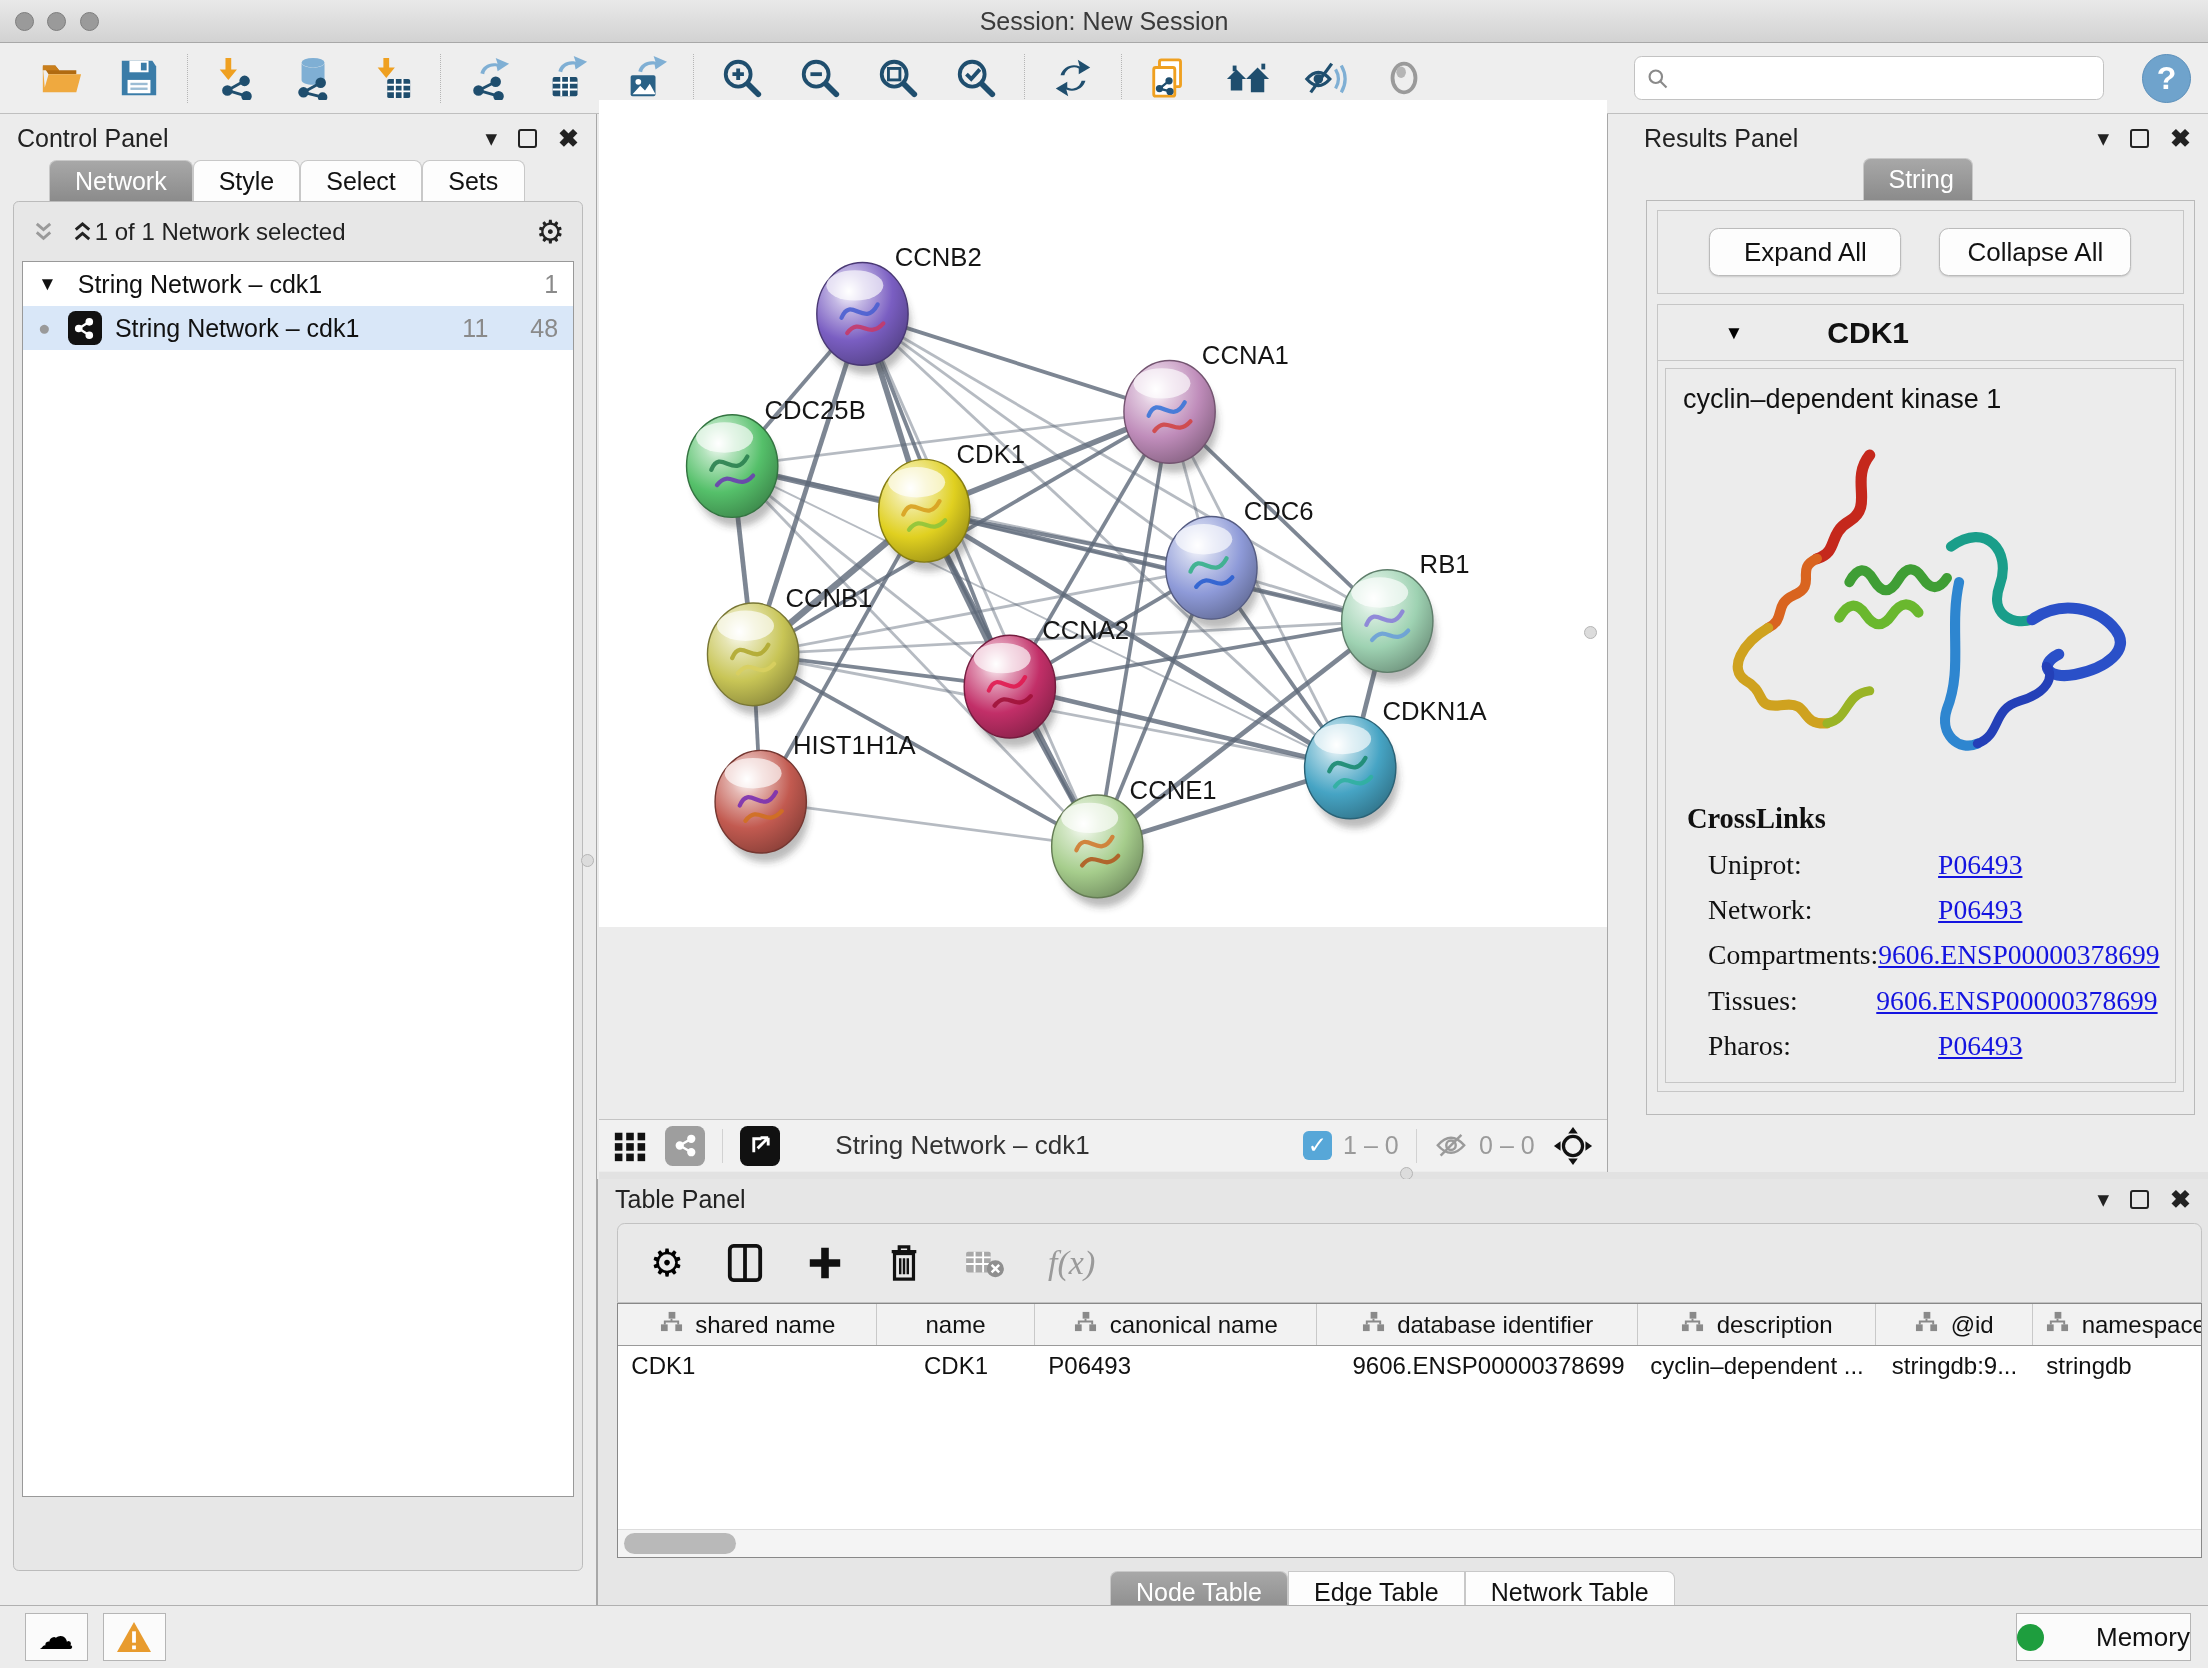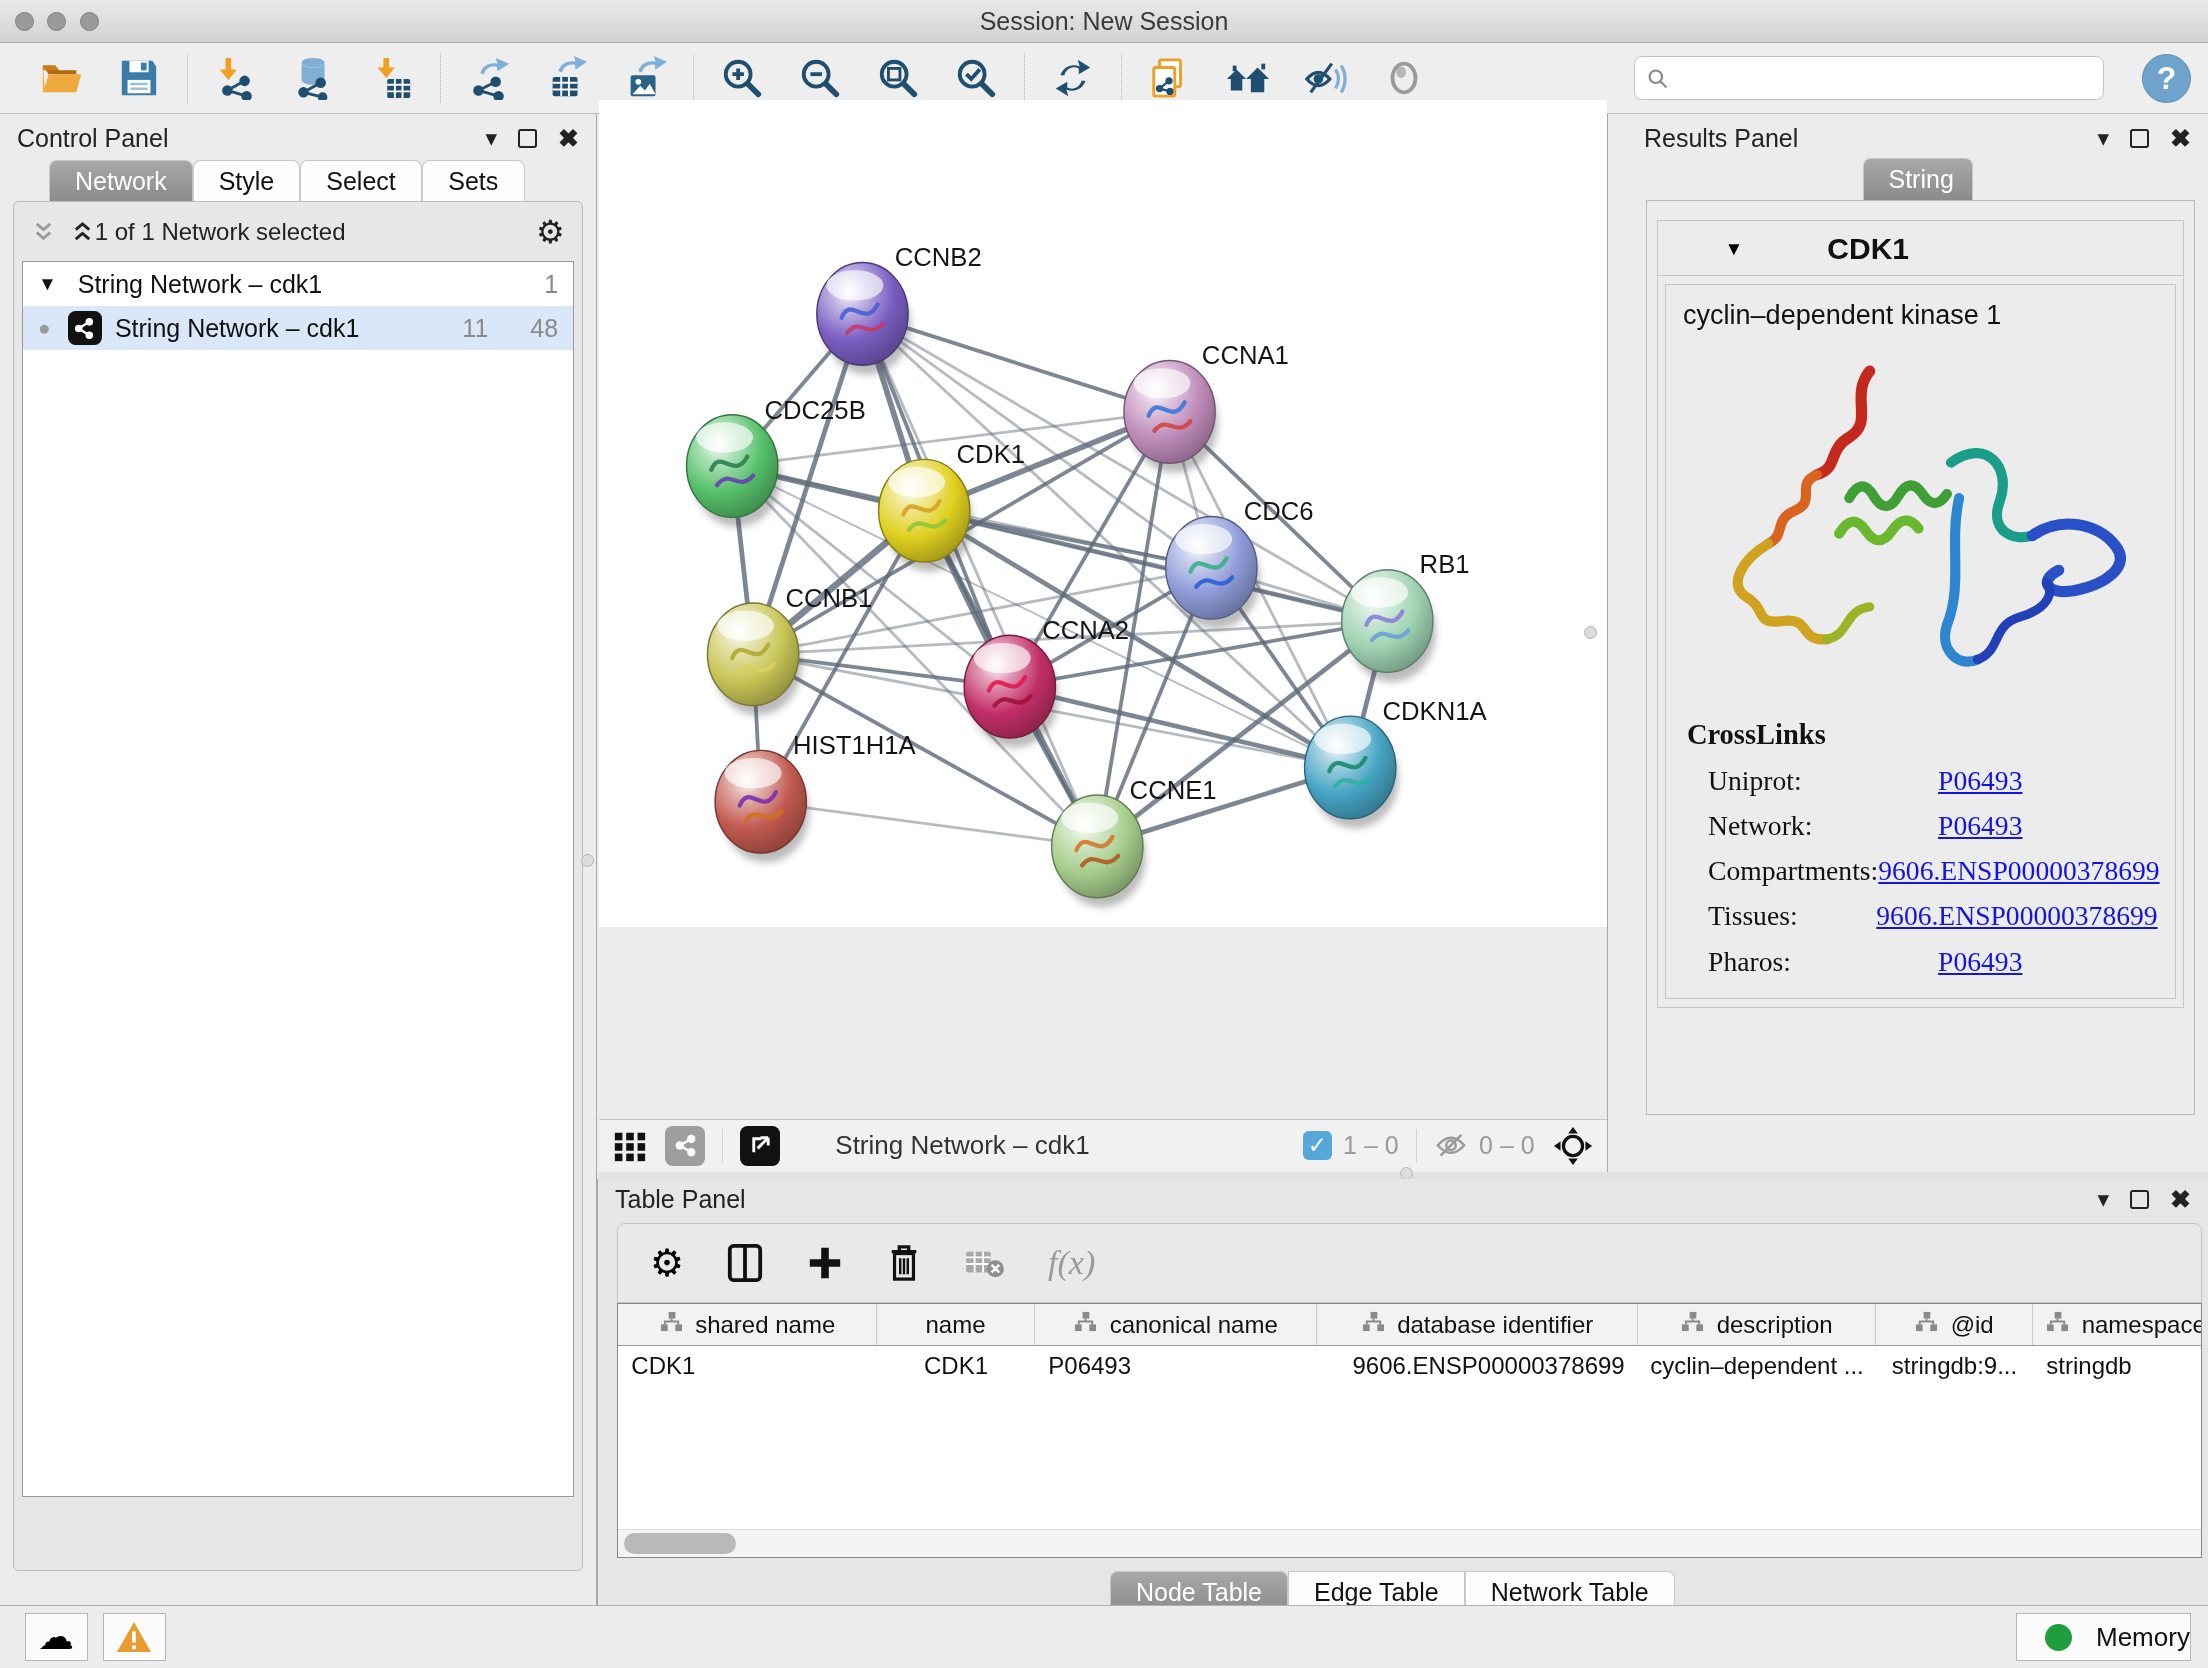--- a/index.html
+++ b/index.html
@@ -104,21 +104,21 @@
     border-top:1px solid #ddd;}
   .hthumb{position:absolute;left:5.7px;top:3.8px;width:112px;height:21px;background:#b9b9b9;
     border-radius:10.5px;}
   .tp-tabs{margin:13.3px 0 0 512px;display:flex;}
   
   .statusbar{position:absolute;left:0;bottom:0;width:100%;height:63px;background:#ececec;
     border-top:1.9px solid #b0b0b0;display:flex;align-items:center;padding:0 9.5px;}
   .sb-btn{width:63px;height:48px;background:#fbfbfb;border:1.9px solid #b5b5b5;display:flex;
     align-items:center;justify-content:center;margin-left:15px;font-size:28.5px;}
   .memory-btn{margin-left:auto;margin-right:7.6px;min-width:175px;height:48px;background:#fbfbfb;
-    border:1.9px solid #b5b5b5;display:flex;align-items:center;justify-content:flex-end;gap:24px;
+    border:1.9px solid #b5b5b5;display:flex;align-items:center;justify-content:space-between;gap:24px;
     font-size:26px;color:#111;}
   .memdot{width:27px;height:27px;border-radius:50%;background:#1e9e3e;}
   .handle{position:absolute;width:13.3px;height:13.3px;border-radius:50%;background:#dcdcdc;
     border:1px solid #b5b5b5;}
   .node-label{font-size:27px;fill:#151515;}
 </style>
 </head>
 <body>
 
 <div class="app">
@@ -646,20 +646,24 @@
       <span class="panel-controls">
         <span class="pc-glyph">▾</span>
         <span class="pc-square"></span>
         <span class="pc-x">✖</span>
       </span>
     </div>
     <div class="tabstrip rp-tab">
       <div class="tab active">String</div>
     </div>
     <div class="rp-outer">
+      <div class="rp-btnbox">
+        <div class="rp-btn">Expand All</div>
+        <div class="rp-btn">Collapse All</div>
+      </div>
       <div class="rp-main">
         <div class="rp-generow">
           <span class="tri">▼</span>
           <span class="rp-gene">CDK1</span>
         </div>
         <div class="rp-inner">
           <div class="rp-desc">cyclin–dependent kinase 1</div>
           <svg width="447" height="373" viewBox="0 0 440 360" style="display:block;margin:5.7px auto 0 auto;">
             <g fill="none" stroke-linecap="round">
               <path d="M170,30 C150,55 175,80 150,95 C128,108 140,125 118,132" stroke="#c5281c" stroke-width="11"></path>

